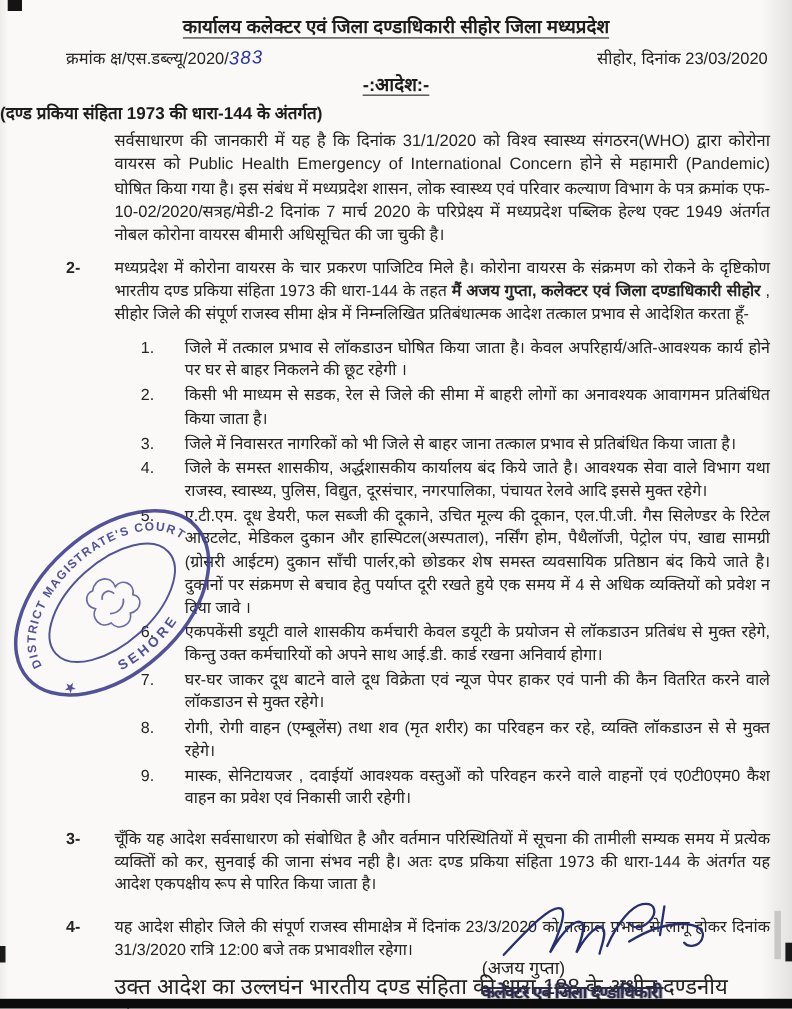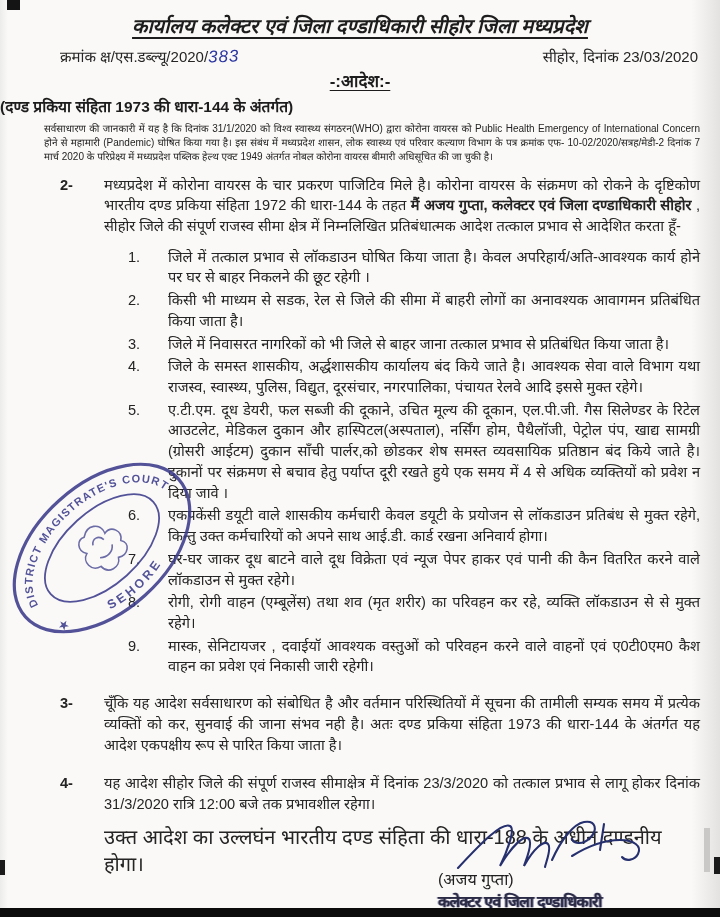--- a/index.html
+++ b/index.html
@@ -8,40 +8,40 @@
     background:#f6f5f3;
     font-family:"Liberation Sans", sans-serif;
     color:#222;
   }
   .page{
     position:absolute;inset:0;
     background:linear-gradient(to right,#ececea 0,#faf9f7 8px,#faf9f7 96%,#e3e2e0 100%);
     padding-top:12px;box-sizing:border-box;
   }
   .title{
-    font-size:20px;font-weight:bold;text-align:center;margin:0 0 7px 0;
-    text-decoration:underline;text-underline-offset:4px;color:#1d1d1d;font-style:italic;
+    font-size:17px;font-weight:bold;text-align:center;margin:0 0 7px 0;
+    text-decoration:underline;text-underline-offset:4px;color:#1d1d1d;
   }
   .refline{
     display:flex;justify-content:space-between;align-items:baseline;
     margin:0 22px 2px 60px;font-size:15px;color:#252525;
   }
   .hand{
     color:#2a35a0;font-size:17px;font-style:italic;letter-spacing:1px;
     display:inline-block;transform:rotate(-2deg);
   }
   .order-head{
     text-align:center;font-size:17px;font-weight:bold;margin:2px 0 3px 0;
     text-decoration:underline;text-underline-offset:3px;color:#1d1d1d;
   }
   .order-sub{
     font-size:15.5px;font-weight:bold;margin:0 0 5px 0;color:#1d1d1d;
   }
   .para{
-    margin:0 20px 0 44px;font-size:10px;line-height:1.42;text-align:justify;
+    margin:0 20px 0 104px;font-size:15px;line-height:1.42;text-align:justify;
     color:#242424;
   }
   .numpara{
     display:flex;margin:10px 20px 0 60px;font-size:14.6px;line-height:1.42;color:#242424;
   }
   .numpara .pnum{flex:0 0 44px;font-weight:bold;}
   .numpara .ptext{flex:1;text-align:justify;}
   .li{
     display:flex;margin:2px 20px 0 128px;font-size:14.6px;line-height:1.42;color:#242424;
   }
@@ -91,21 +91,21 @@
     <div>सीहोर, दिनांक 23/03/2020</div>
   </div>
 
   <div class="order-head">-:आदेश:-</div>
   <div class="order-sub">(दण्ड प्रकिया संहिता 1973 की धारा-144 के अंतर्गत)</div>
 
   <p class="para">सर्वसाधारण की जानकारी में यह है कि दिनांक 31/1/2020 को विश्व स्वास्थ्य संगठरन(WHO) द्वारा कोरोना वायरस को Public Health Emergency of International Concern  होने से महामारी (Pandemic) घोषित किया गया है। इस संबंध में मध्यप्रदेश शासन, लोक स्वास्थ्य एवं परिवार कल्याण विभाग के पत्र क्रमांक एफ- 10-02/2020/सत्रह/मेडी-2 दिनांक 7 मार्च 2020 के परिप्रेक्ष्य में मध्यप्रदेश पब्लिक हेल्थ एक्ट 1949 अंतर्गत नोबल कोरोना वायरस बीमारी अधिसूचित की जा चुकी है।</p>
 
   <div class="numpara">
     <span class="pnum">2-</span>
-    <span class="ptext"><span>मध्यप्रदेश में कोरोना वायरस के चार प्रकरण पाजिटिव मिले है। कोरोना वायरस के संक्रमण को रोकने के दृष्टिकोण भारतीय दण्ड प्रकिया संहिता 1972 की धारा-144 के तहत </span><b>मैं अजय गुप्ता, कलेक्टर एवं जिला दण्डाधिकारी सीहोर</b><span> , सीहोर जिले की संपूर्ण राजस्व सीमा क्षेत्र में निम्नलिखित प्रतिबंधात्मक आदेश तत्काल प्रभाव से आदेशित  करता हूँ-</span></span>
+    <span class="ptext"><span>मध्यप्रदेश में कोरोना वायरस के चार प्रकरण पाजिटिव मिले है। कोरोना वायरस के संक्रमण को रोकने के दृष्टिकोण भारतीय दण्ड प्रकिया संहिता 1973 की धारा-144 के तहत </span><b>मैं अजय गुप्ता, कलेक्टर एवं जिला दण्डाधिकारी सीहोर</b><span> , सीहोर जिले की संपूर्ण राजस्व सीमा क्षेत्र में निम्नलिखित प्रतिबंधात्मक आदेश तत्काल प्रभाव से आदेशित  करता हूँ-</span></span>
   </div>
 
   <div class="list">
     <div class="li">
       <span class="lnum">1.</span>
       <span class="ltext">जिले में तत्काल प्रभाव से लॉकडाउन घोषित किया जाता है। केवल अपरिहार्य/अति-आवश्यक कार्य होने पर घर से बाहर निकलने की छूट रहेगी ।</span>
     </div>
     <div class="li">
       <span class="lnum">2.</span>
       <span class="ltext">किसी भी माध्यम से सडक, रेल से जिले की सीमा में बाहरी लोगों का अनावश्यक आवागमन प्रतिबंधित किया जाता है।</span>

